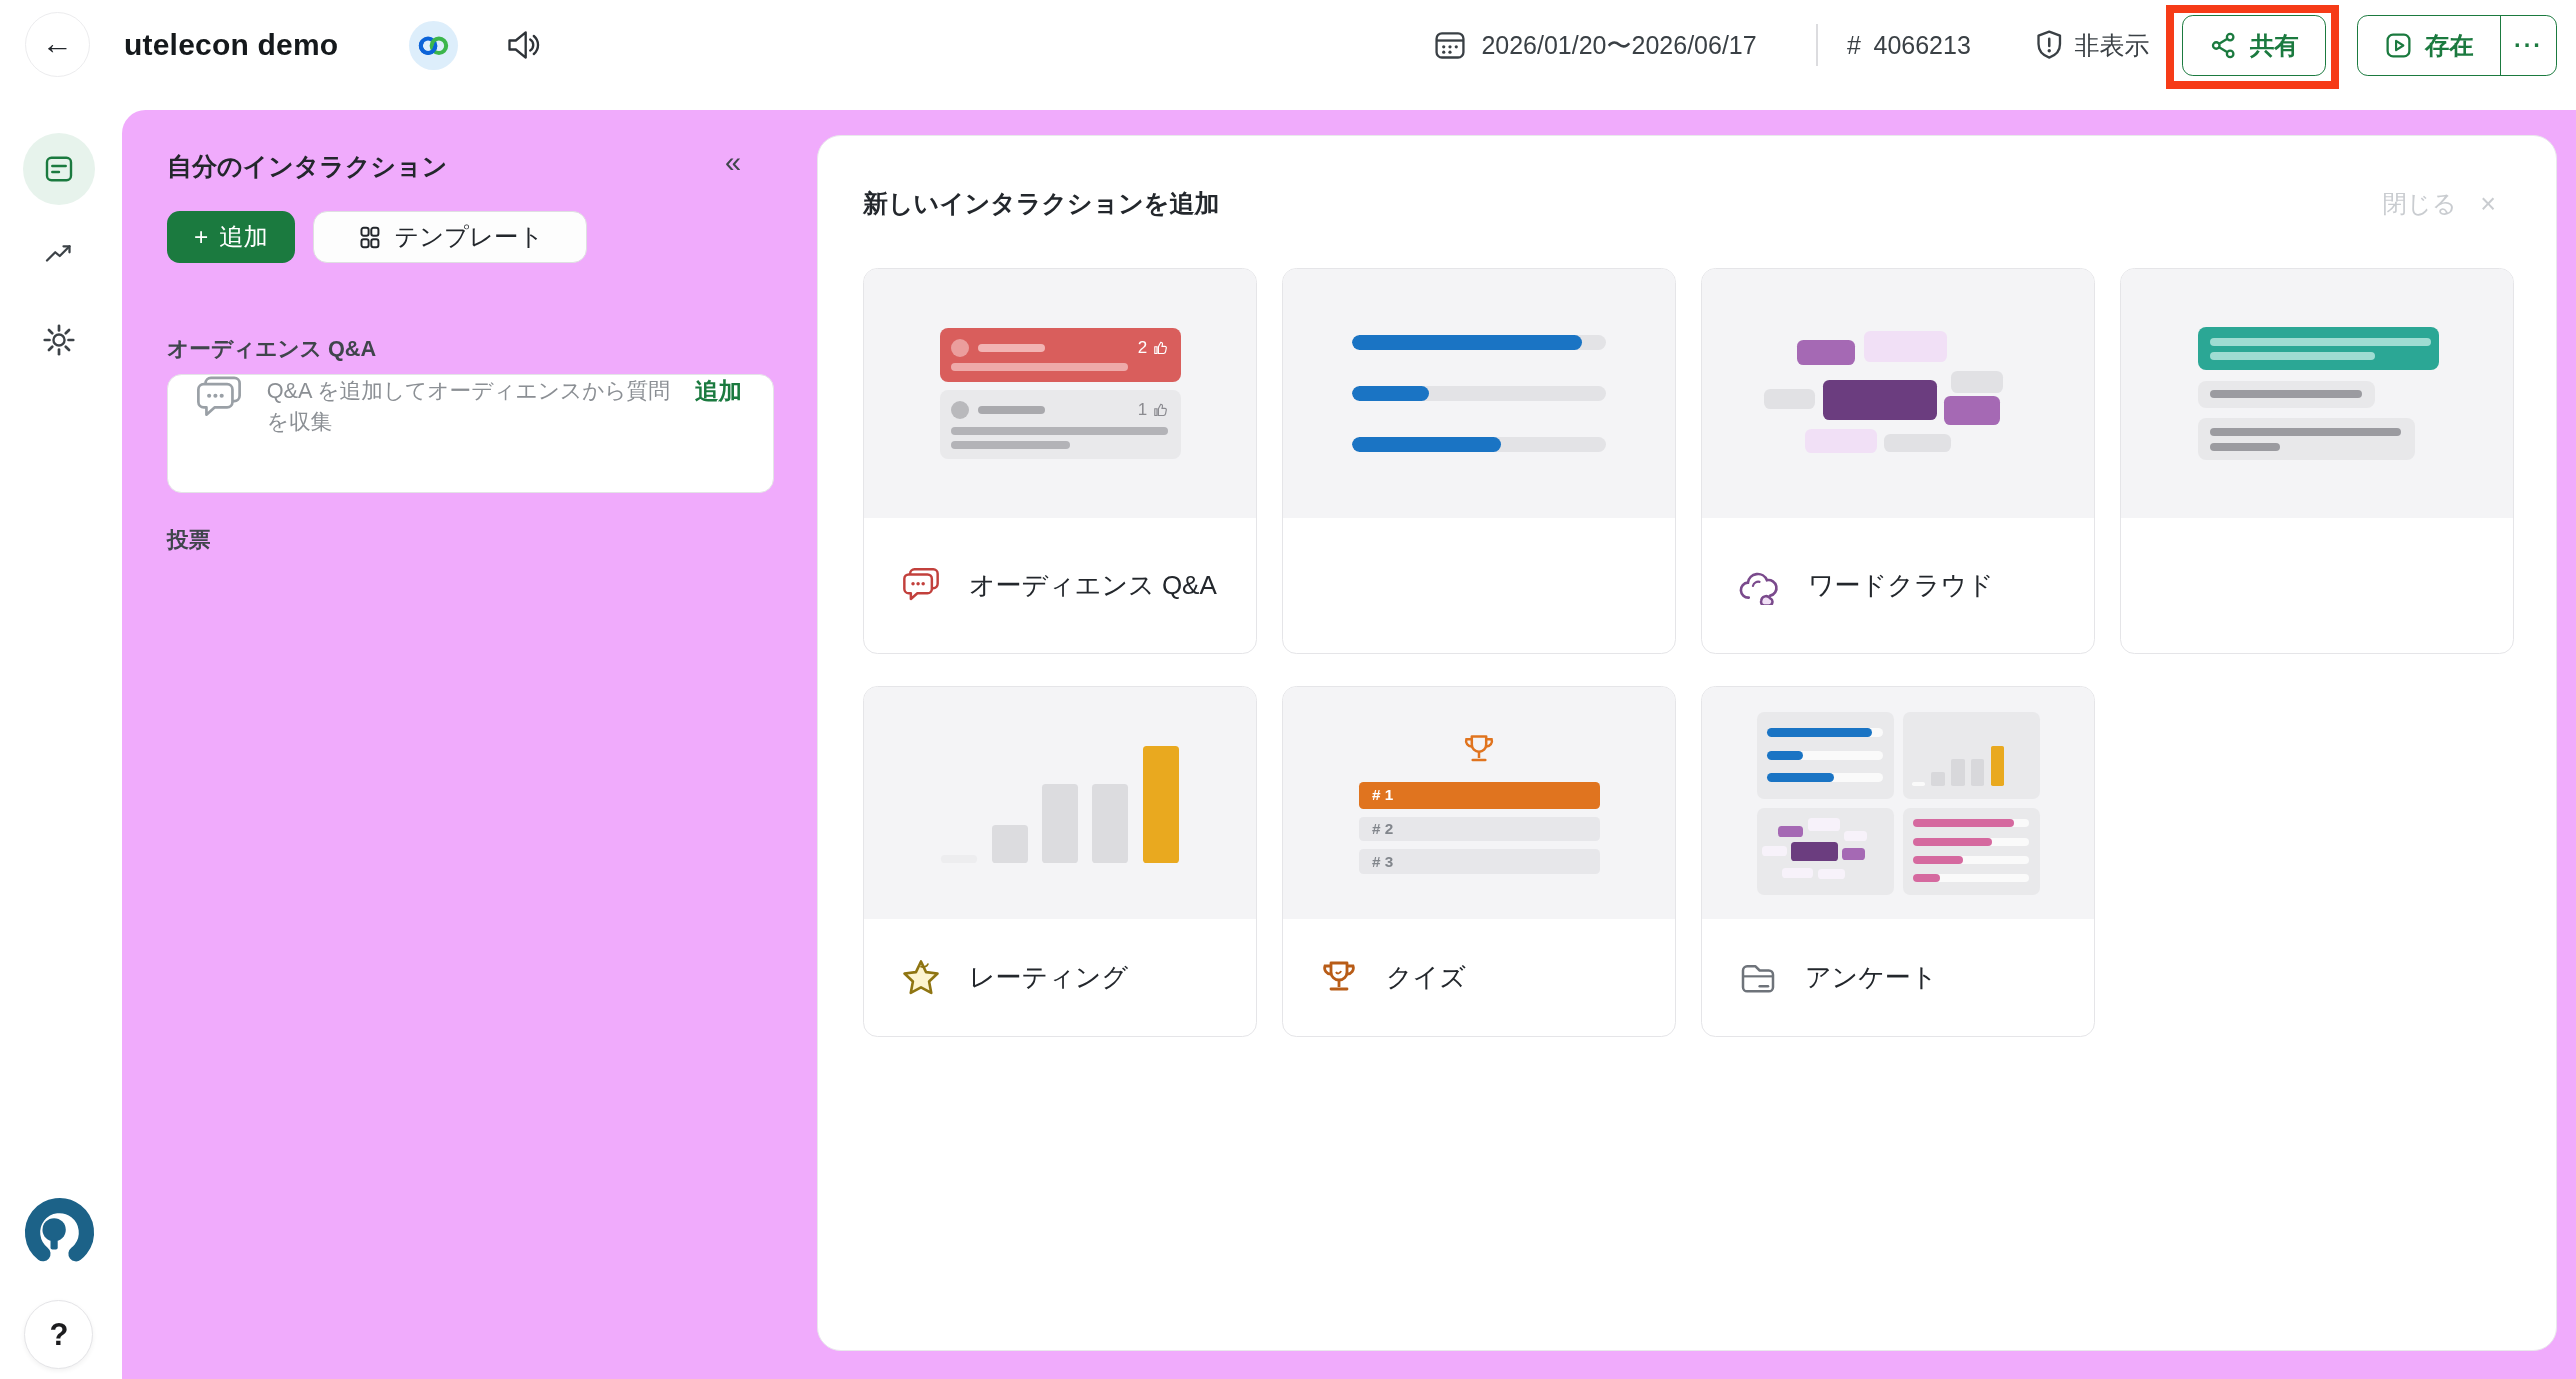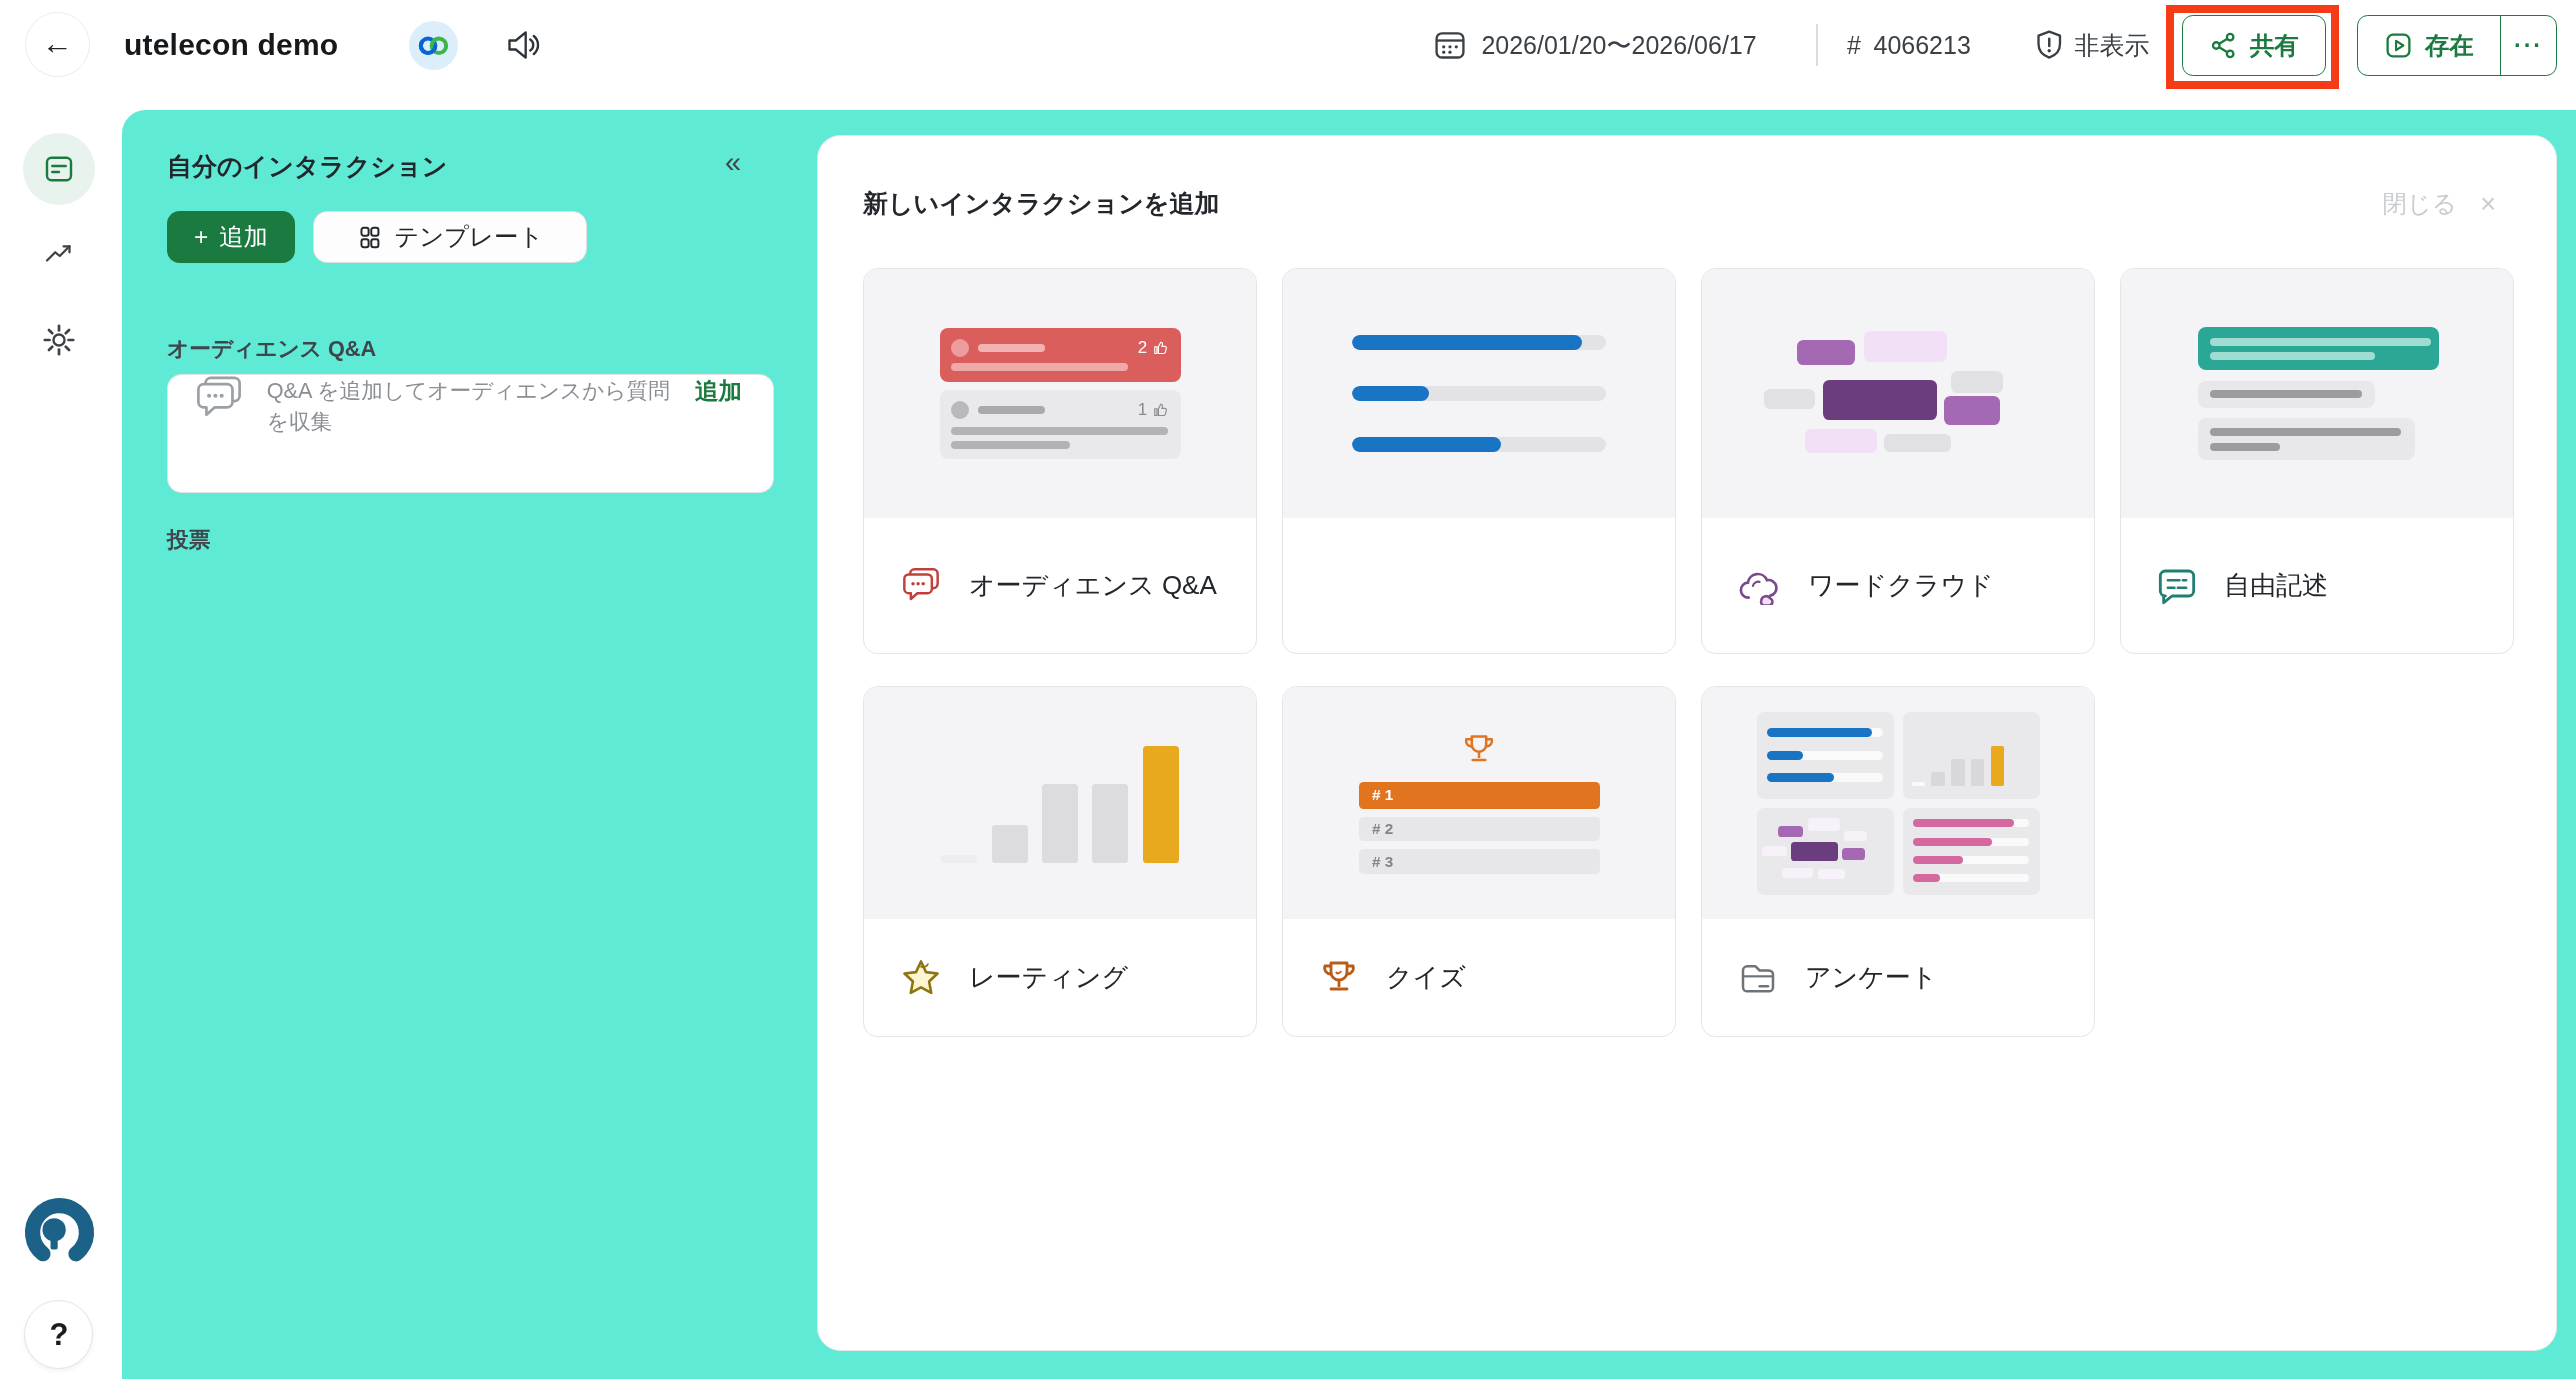--- a/index.html
+++ b/index.html
@@ -44,21 +44,21 @@
                  background:#e7f3ec; display:flex; align-items:center; justify-content:center; cursor:pointer; }
   .rail-icon { position:absolute; left:22.6px; width:72px; height:72px; display:flex; align-items:center;
                justify-content:center; cursor:pointer; }
   .slido-logo { position:absolute; left:20px; top:1083px; cursor:pointer; }
   .help-btn { position:absolute; left:24.4px; top:1190px; width:69px; height:69px; border:0.9px solid #e4e4e7;
               border-radius:50%; display:flex; align-items:center; justify-content:center;
               font-size:31px; font-weight:600; color:#1c1c1e; background:#fff;
               box-shadow:0 1.8px 5.4px rgba(0,0,0,.06); cursor:pointer; }
 
   
-  .canvas { position:absolute; left:122px; top:110px; right:0; bottom:0; background:#5eead4;
+  .canvas { position:absolute; left:122px; top:110px; right:0; bottom:0; background:#f0abfc;
             border-top-left-radius:23.5px; }
 
   
   .lp-title { position:absolute; left:45px; top:40px; font-size:25px; font-weight:700; color:#23272c; }
   .collapse { position:absolute; left:603px; top:36px; font-size:29px; color:#40464c; cursor:pointer; }
   .add-btn { position:absolute; left:45px; top:101px; width:128px; height:52px; background:var(--green);
              border:none; border-radius:12.6px; color:#fff; font-size:24.4px; display:flex; align-items:center;
              justify-content:center; gap:10.8px; font-family:inherit; cursor:pointer; }
   .tmpl-btn { position:absolute; left:191px; top:101px; width:274px; height:52px; background:#fdfdfd;
               border:0.9px solid #dfdfe2; border-radius:14px; color:#23272c; font-size:24.4px; display:flex;
@@ -378,28 +378,20 @@
               <div class="mini-line" style="position:absolute;left:11.7px;top:25px;width:165px;background:#9fdcd2;"></div>
             </div>
             <div style="position:relative;width:177px;height:27px;border-radius:8.1px;background:#e8e8ea;">
               <div class="mini-line" style="position:absolute;left:11.7px;top:9px;width:152px;background:#9b9ba0;"></div>
             </div>
             <div style="position:relative;width:217px;height:42px;border-radius:8.1px;background:#e8e8ea;">
               <div class="mini-line" style="position:absolute;left:11.7px;top:10px;width:191px;background:#9b9ba0;"></div>
               <div class="mini-line" style="position:absolute;left:11.7px;top:24.4px;width:70px;background:#9b9ba0;"></div>
             </div>
           </div>
-          <div class="label-row">
-            <svg width="40" height="40" viewBox="0 0 48 48">
-              <path d="M10 6h28a6 6 0 0 1 6 6v18a6 6 0 0 1-6 6H18l-10 8v-8h2a6 6 0 0 1-6-6V12a6 6 0 0 1 6-6z" fill="#fff" stroke="#1f7f72" stroke-width="3.4" stroke-linejoin="round"></path>
-              <line x1="13" y1="17" x2="35" y2="17" stroke="#1f7f72" stroke-width="3" stroke-linecap="round" stroke-dasharray="14 4 18"></line>
-              <line x1="13" y1="26" x2="35" y2="26" stroke="#1f7f72" stroke-width="3" stroke-linecap="round" stroke-dasharray="8 4 18"></line>
-            </svg>
-            <span class="label-txt">自由記述</span>
-          </div>
         </div>
 
 
         <div class="icard r2">
           <div class="thumb">
             <div style="display:flex;align-items:flex-end;gap:14.4px;height:119px;">
               <div style="width:36px;height:7.2px;border-radius:3.6px;background:#ededef;"></div>
               <div style="width:36px;height:38px;border-radius:3.6px;background:#dcdcdf;"></div>
               <div style="width:36px;height:79px;border-radius:3.6px;background:#dcdcdf;"></div>
               <div style="width:36px;height:79px;border-radius:3.6px;background:#dcdcdf;"></div>

